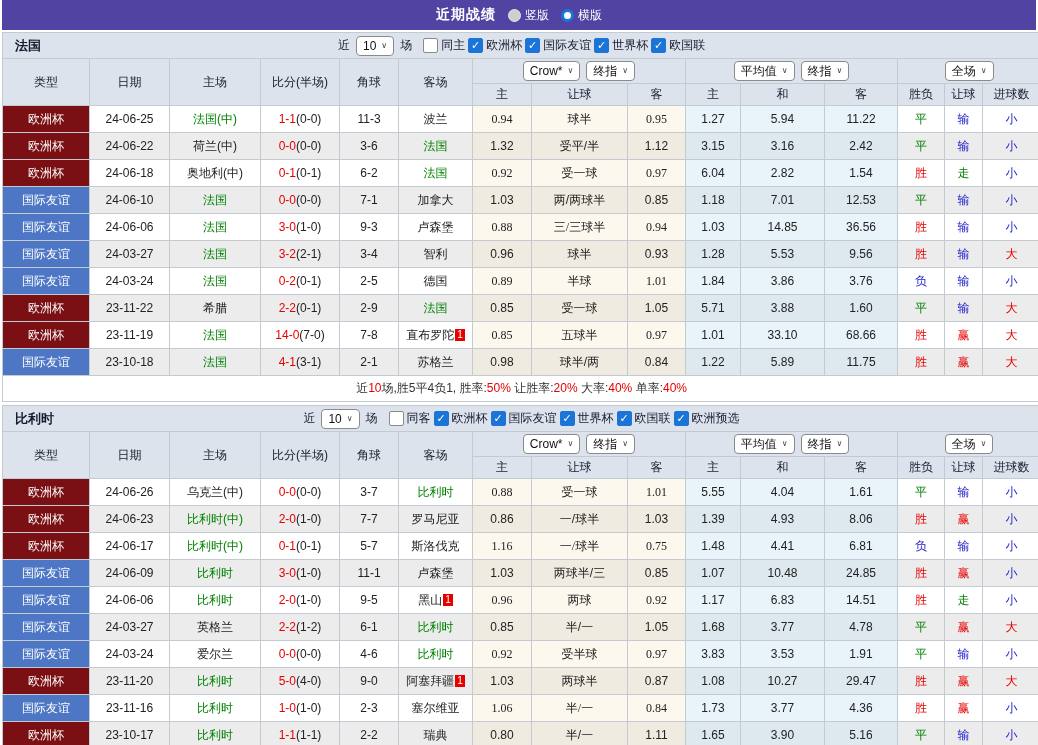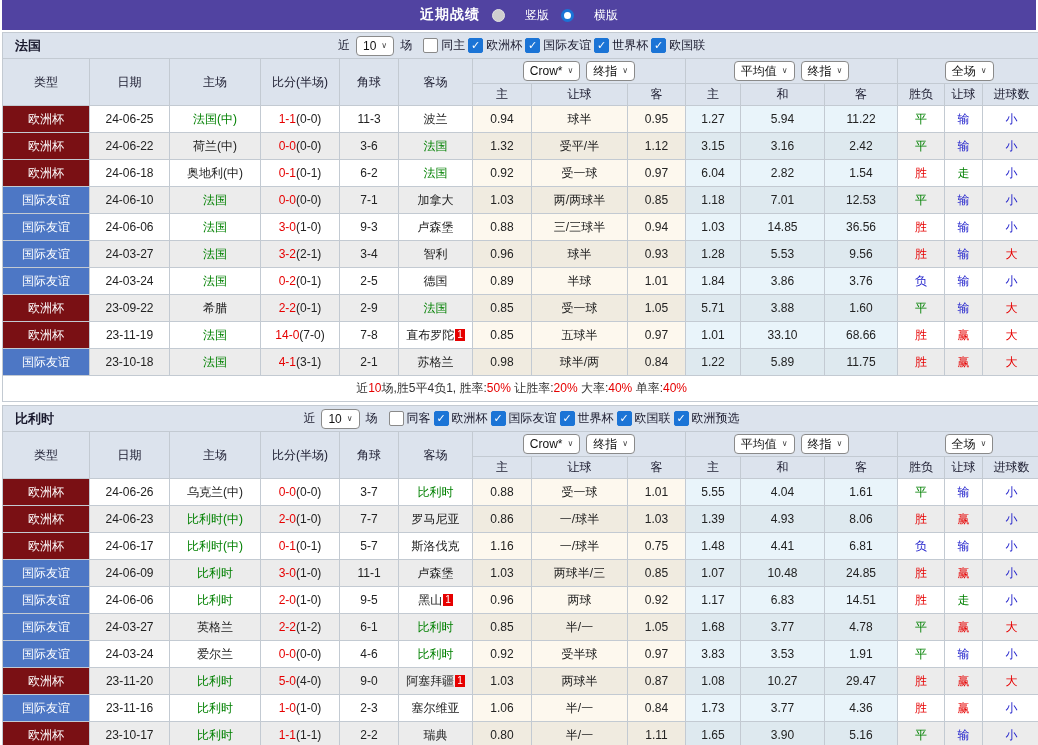--- a/index.html
+++ b/index.html
@@ -1,37 +1,37 @@
 <!DOCTYPE html>
 <html><head>
 <meta charset="utf-8">
 <style>
   html,body{margin:0;padding:0;background:#fff;}
   body{font-family:"Liberation Sans","DejaVu Sans",sans-serif;color:#222;}
   .wrap{width:1038px;}
   
   .topbar{height:30px;background:#5143a1;display:flex;align-items:center;justify-content:center;gap:12px;margin:0 2px 2px 2px;}
   .topbar-title{color:#fff;font-weight:bold;font-size:14px;letter-spacing:1px;}
-  .radio-opt{display:inline-flex;align-items:center;gap:20px;color:#fff;font-size:12px;cursor:pointer;}
+  .radio-opt{display:inline-flex;align-items:center;gap:4px;color:#fff;font-size:12px;cursor:pointer;}
   .radio{display:inline-block;border-radius:50%;box-sizing:content-box;}
   .radio.unsel{width:11px;height:11px;background:#cfcfcf;border:1px solid #e4e4e4;}
   .radio.sel{width:7px;height:7px;background:#fff;border:3px solid #1b74d6;}
   
   table.grid{border-collapse:collapse;table-layout:fixed;width:1034px;margin:0 2px 3px 2px;border:1px solid #98a3af;font-size:12px;}
   .grid th,.grid td{border:1px solid #c3cad2;text-align:center;padding:0 1px;white-space:nowrap;overflow:hidden;}
   tr.sec-row td{height:25px;background:#dce3ed;position:relative;}
   .team-name{position:absolute;left:12px;top:0;line-height:25px;font-weight:bold;font-size:13px;color:#1a1a2e;}
   .filter{display:inline-flex;align-items:center;gap:3px;justify-content:center;}
   .flabel{color:#1a1a2e;}
   tr.hdr-top th{height:24px;background:#dce3ed;font-weight:normal;color:#1a1a2e;}
   tr.hdr-sub th{height:21px;background:#dce3ed;font-weight:normal;color:#1a1a2e;}
   .grid tr.mrow td{height:26px;}
   tr.odd  .c-base{background:#ffffff;}
   tr.even .c-base{background:#ececec;}
-  tr.odd  .c-crow{background:#fdf8ee;}
+  tr.odd  .c-crow{background:#fdf8ee;font-family:Liberation Serif, serif;}
   tr.even .c-crow{background:#f0ebe0;}
   tr.odd  .c-avg{background:#e9f4fa;}
   tr.even .c-avg{background:#dee9ef;}
   td.league-red{background:#7a1014;color:#fff;}
   td.league-blue{background:#4d77c5;color:#fff;}
   .tfocus{color:#008000;}
   .score-main{color:#e60000;}
   .score-half{color:#222;text-align:center;}
   .badge{display:inline-block;background:#e60000;color:#fff;font-size:10px;line-height:12px;padding:0 2px;margin-left:1px;vertical-align:1px;}
   tr.sum-row td{height:25px;background:#fff;color:#333;}
@@ -252,21 +252,21 @@
             <td class="c-crow">1.01</td>
             <td class="c-avg">1.84</td>
             <td class="c-avg">3.86</td>
             <td class="c-avg">3.76</td>
             <td class="c-base" style="color: rgb(34, 34, 204);">负</td>
             <td class="c-base" style="color: rgb(34, 34, 204);">输</td>
             <td class="c-base" style="color: rgb(34, 34, 204);">小</td>
           </tr>
           <tr class="mrow even">
             <td class="league-red">欧洲杯</td>
-            <td class="c-base">23-09-22</td>
+            <td class="c-base">23-11-22</td>
             <td class="c-base">希腊</td>
             <td class="c-base"><span class="score-main">2-2</span><span class="score-half">(0-1)</span></td>
             <td class="c-base">2-9</td>
             <td class="c-base tfocus"><span>法国</span></td>
             <td class="c-crow">0.85</td>
             <td class="c-crow">受一球</td>
             <td class="c-crow">1.05</td>
             <td class="c-avg">5.71</td>
             <td class="c-avg">3.88</td>
             <td class="c-avg">1.60</td>

